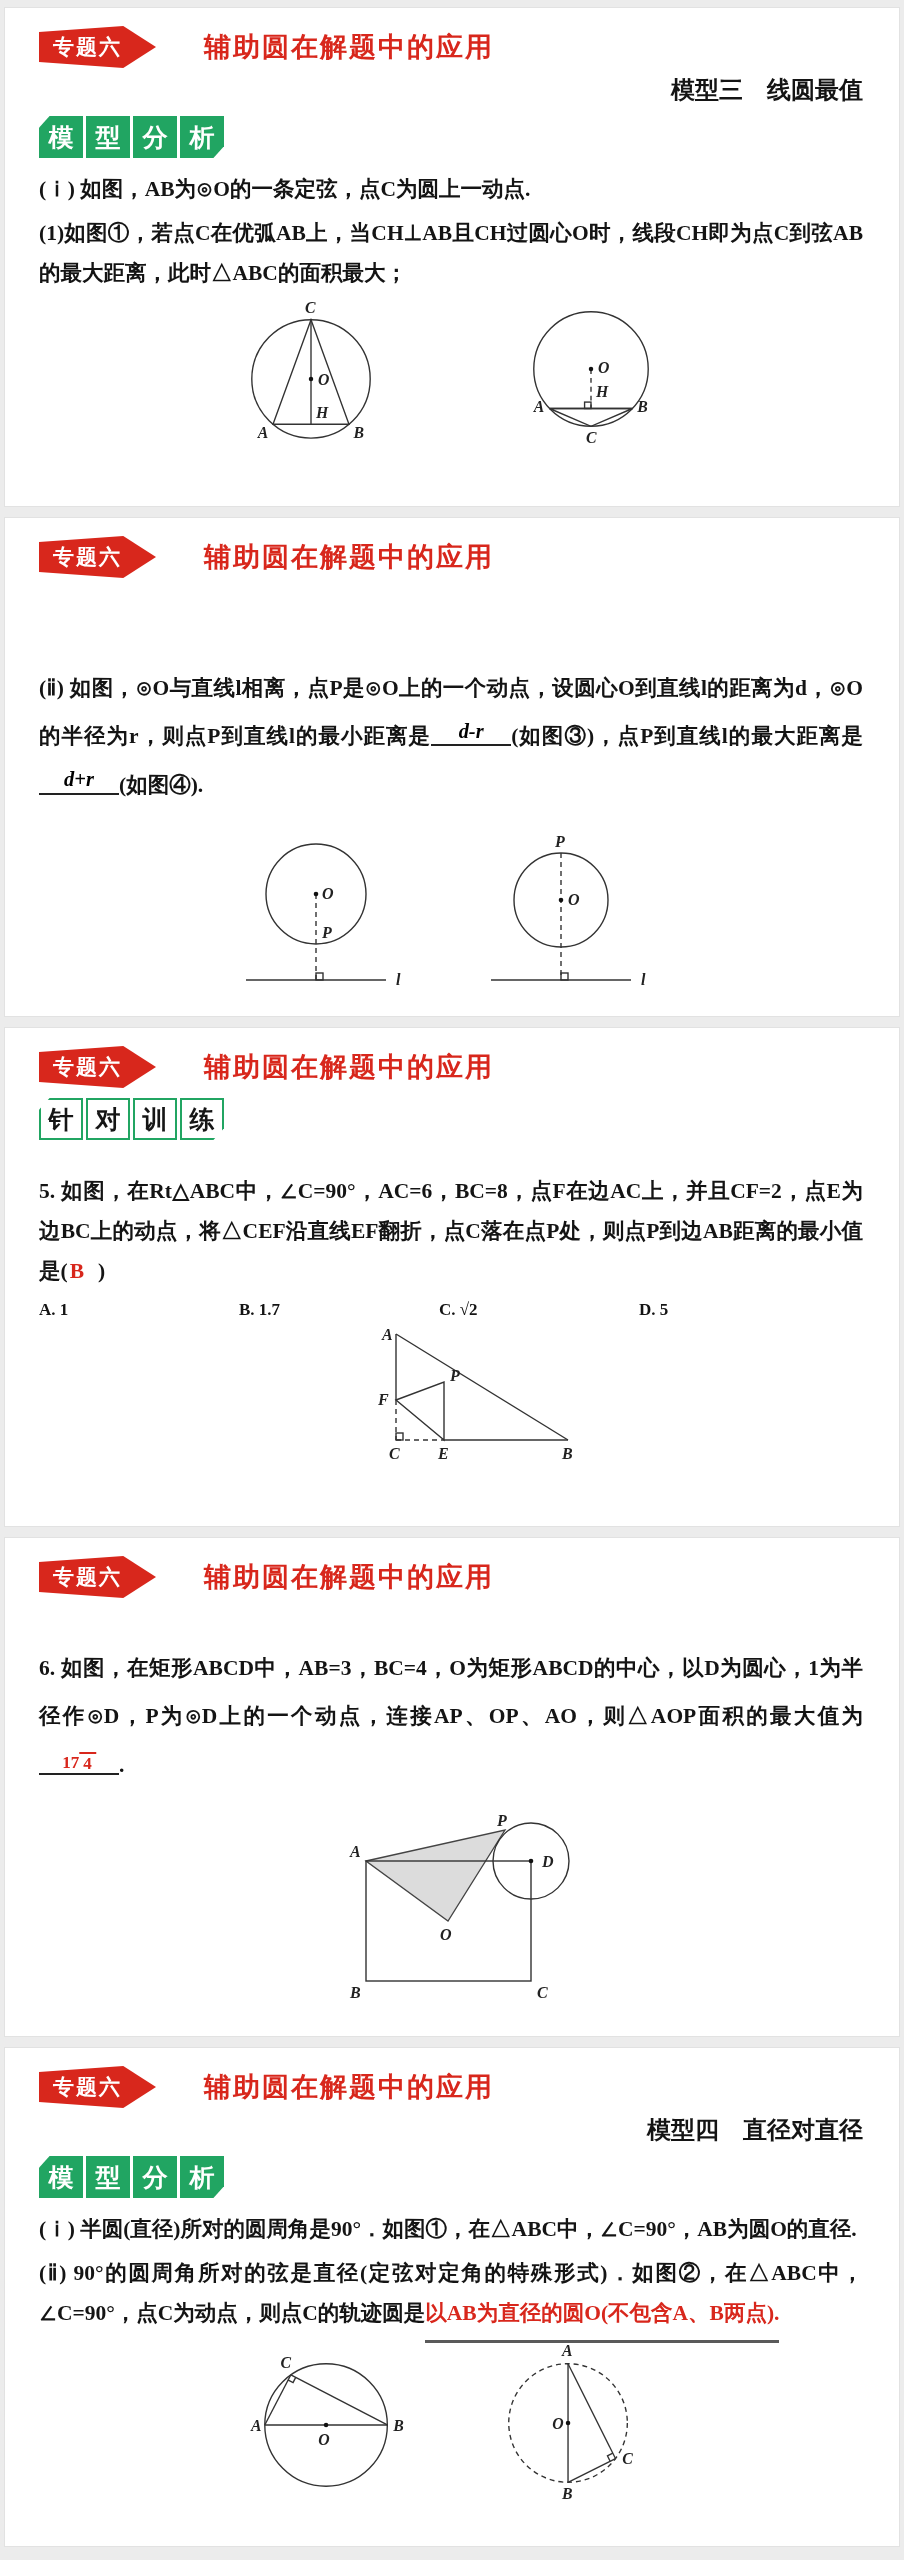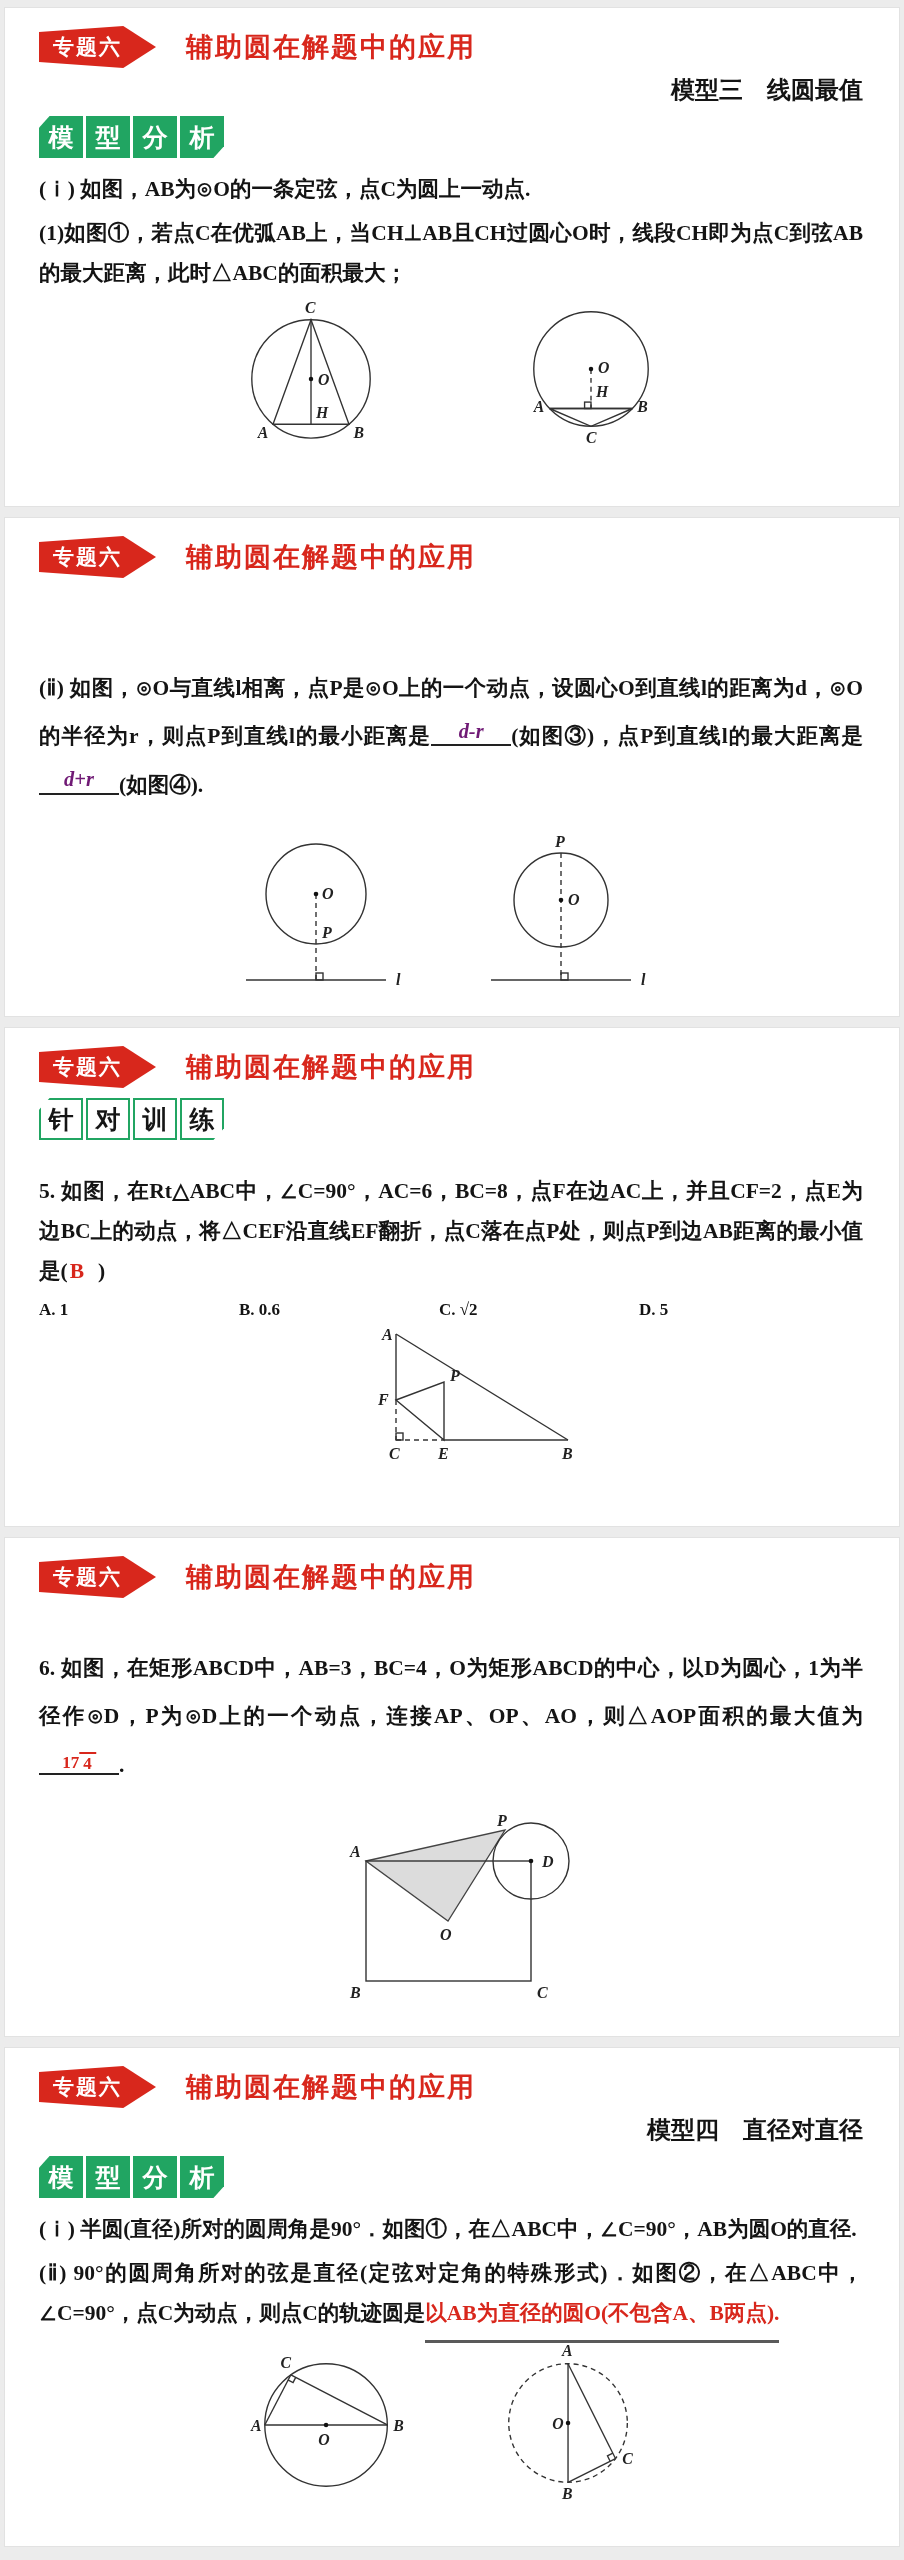--- a/index.html
+++ b/index.html
@@ -1,21 +1,21 @@
 <!DOCTYPE html>
 <html><head>
 <meta charset="utf-8">
 <style>
   html,body{margin:0;padding:0;}
   body{width:904px;background:#ececec;font-family:"Liberation Serif",serif;color:#141414;}
   .stage{padding:8px 5px;display:flex;flex-direction:column;gap:12px;}
   .page{background:#fff;height:498px;overflow:hidden;box-sizing:border-box;
         padding:14px 36px 0 34px;box-shadow:0 0 0 1px #e2e2e2;position:relative;}
 
-  .hdr{display:flex;align-items:center;gap:30px;margin:4px 0 2px;}
+  .hdr{display:flex;align-items:center;gap:48px;margin:4px 0 2px;}
   .flag{background:#d8271c;color:#fff;font-weight:bold;font-size:21px;
         font-family:"Liberation Sans",sans-serif;padding:7px 34px 7px 14px;
         clip-path:polygon(0% 14%,72% 0%,100% 50%,72% 100%,0% 86%);letter-spacing:2px;}
   .hdr-title{color:#d8271c;font-size:27px;font-weight:bold;letter-spacing:2px;
         font-family:"Liberation Sans",sans-serif;}
 
   .subtitle{text-align:right;font-size:24px;font-weight:bold;margin:6px 0 4px;}
 
   .gbadge{display:flex;margin:10px 0 12px;}
   .gbadge span{width:44px;height:42px;display:flex;align-items:center;justify-content:center;
@@ -24,21 +24,21 @@
   .gbadge.outline span{background:#fff;border:2px solid #21a562;color:#151515;}
   .gbadge span:first-child{clip-path:polygon(24% 0,100% 0,100% 100%,0 100%,0 28%);}
   .gbadge span:last-child{clip-path:polygon(0 0,100% 0,100% 72%,76% 100%,0 100%);}
 
   .body{font-size:21.5px;font-weight:bold;line-height:1.86;margin:4px 0;text-align:justify;}
   .body.loose{line-height:2.25;}
 
   .blank{display:inline-block;min-width:80px;border-bottom:2px solid #222;position:relative;
          height:1.05em;vertical-align:-3px;}
   .ans-above{position:absolute;left:50%;bottom:3px;transform:translateX(-50%);
-         color:#701a75;font-style:italic;font-weight:bold;font-size:0.95em;
+         color:#000000;font-style:italic;font-weight:bold;font-size:0.95em;
          white-space:nowrap;line-height:1;}
   .ans-frac{position:absolute;left:50%;bottom:0;transform:translateX(-50%);
          display:flex;flex-direction:row;align-items:center;color:#d8271c;
          font-weight:bold;line-height:1.12;font-size:17px;font-style:normal;}
   .ans-frac .den{border-top:2px solid #d8271c;padding:0 4px;}
   .ans-inline{color:#d8271c;font-weight:bold;padding:0 14px 0 2px;}
   .underline-red{color:#d8271c;font-weight:bold;border-bottom:3px solid #5a5a5a;padding-bottom:15px;}
 
   .opts{display:flex;font-size:17px;font-weight:bold;margin:8px 0 0;}
   .opts span{width:200px;}
@@ -140,21 +140,21 @@
     <div class="gbadge outline">
       <span>针</span>
       <span>对</span>
       <span>训</span>
       <span>练</span>
     </div>
     <div class="sp16"></div>
     <p class="body"><span>5. 如图，在Rt△ABC中，∠C=90°，AC=6，BC=8，点F在边AC上，并且CF=2，点E为边BC上的动点，将△CEF沿直线EF翻折，点C落在点P处，则点P到边AB距离的最小值是(</span><span class="ans-inline">B</span><span>)</span></p>
     <div class="opts">
       <span>A. 1</span>
-      <span>B. 0.6</span>
+      <span>B. 1.7</span>
       <span>C. √2</span>
       <span>D. 5</span>
     </div>
     <div class="figrow">
       <svg width="270" height="150" viewBox="0 0 270 150">
         <line class="ln" x1="80" y1="10" x2="252" y2="116"></line>
         <line class="ln" x1="80" y1="10" x2="80" y2="76"></line>
         <line class="ln dash" x1="80" y1="76" x2="80" y2="116"></line>
         <line class="ln dash" x1="80" y1="116" x2="128" y2="116"></line>
         <line class="ln" x1="128" y1="116" x2="252" y2="116"></line>

